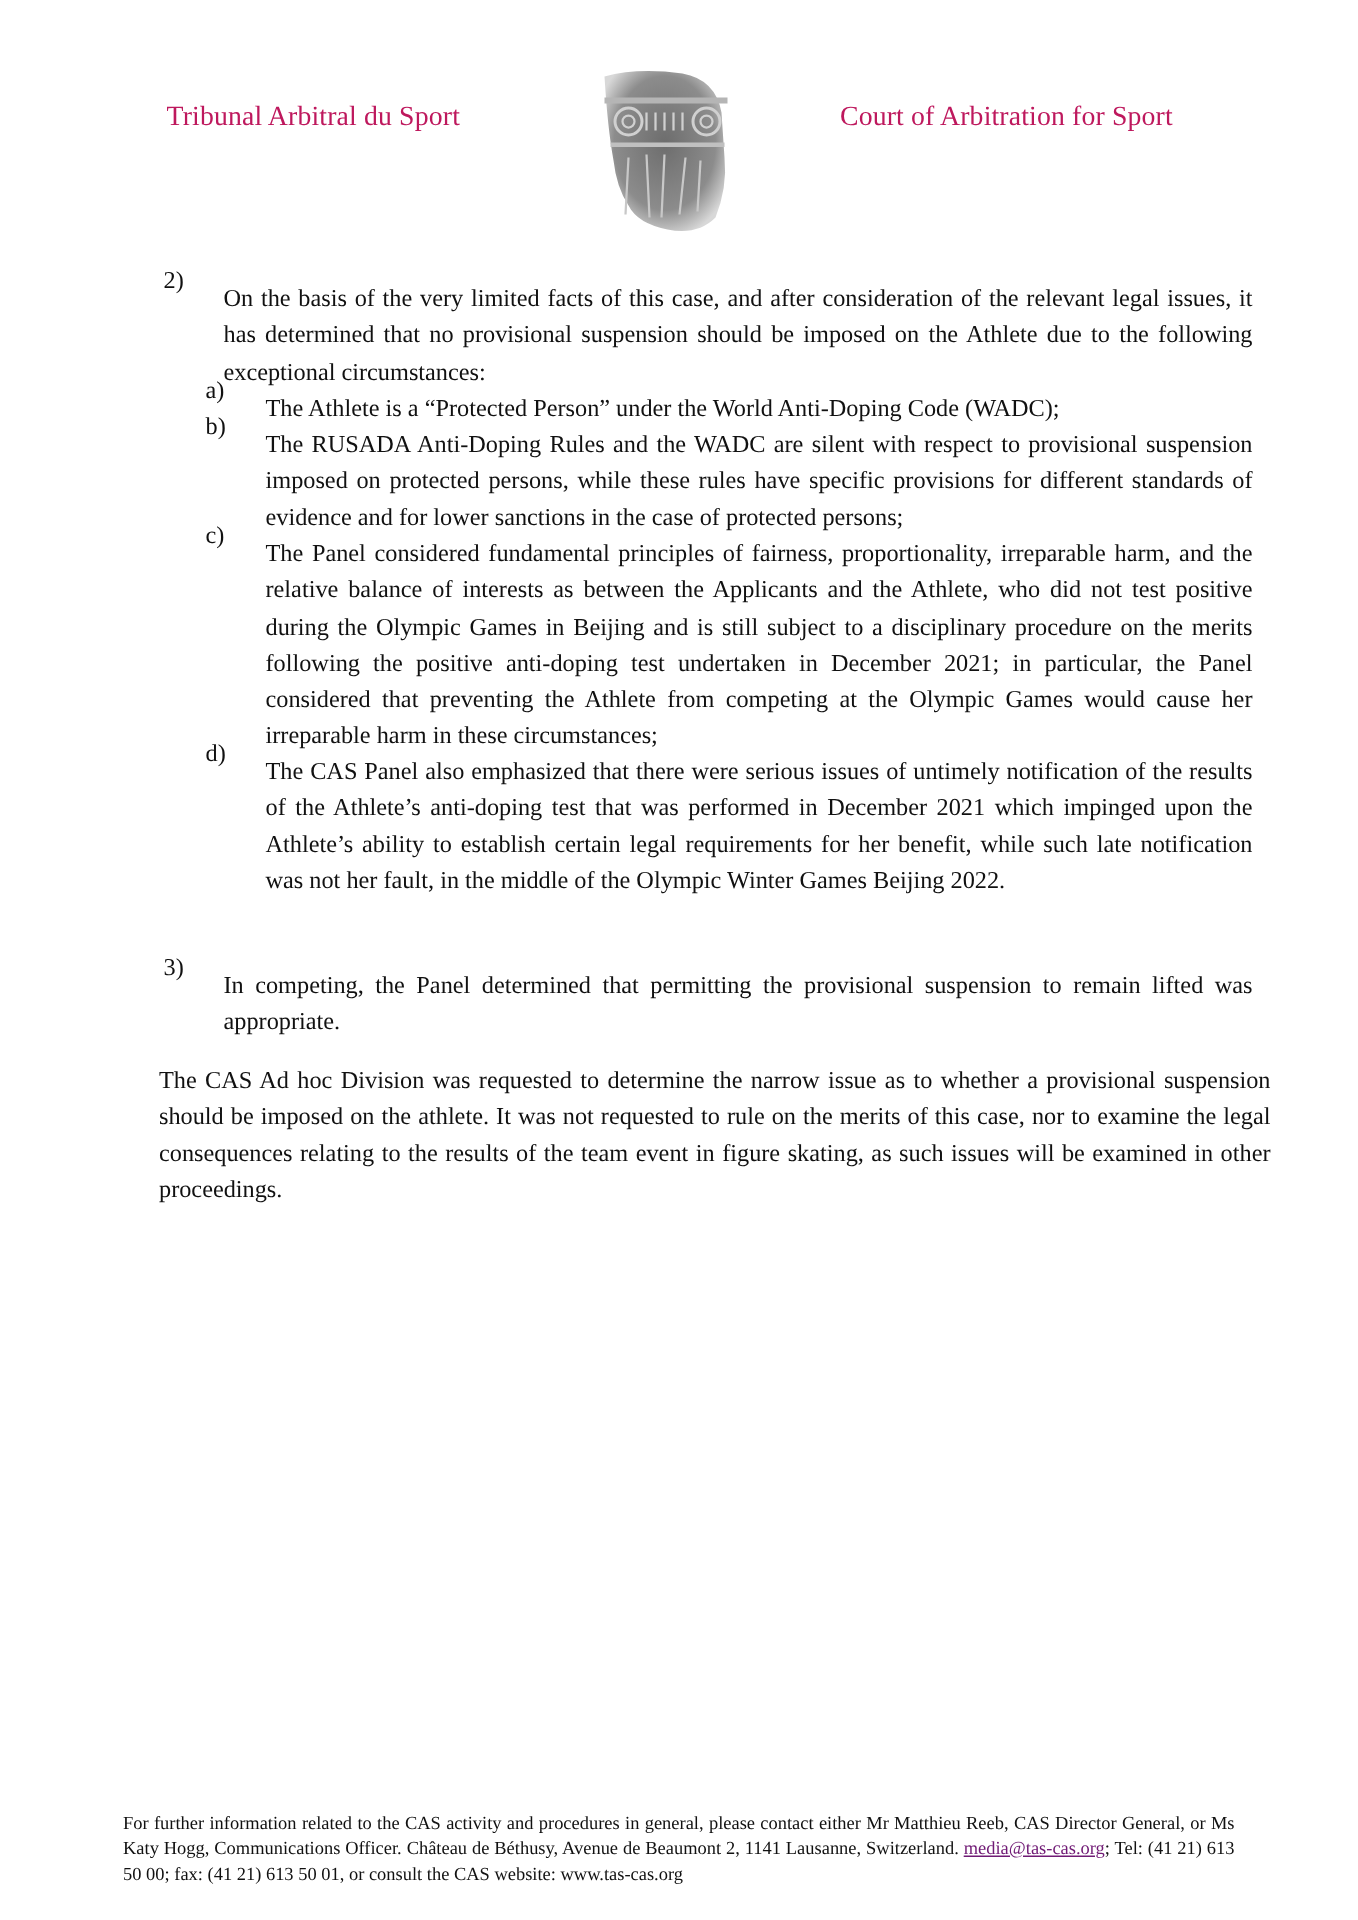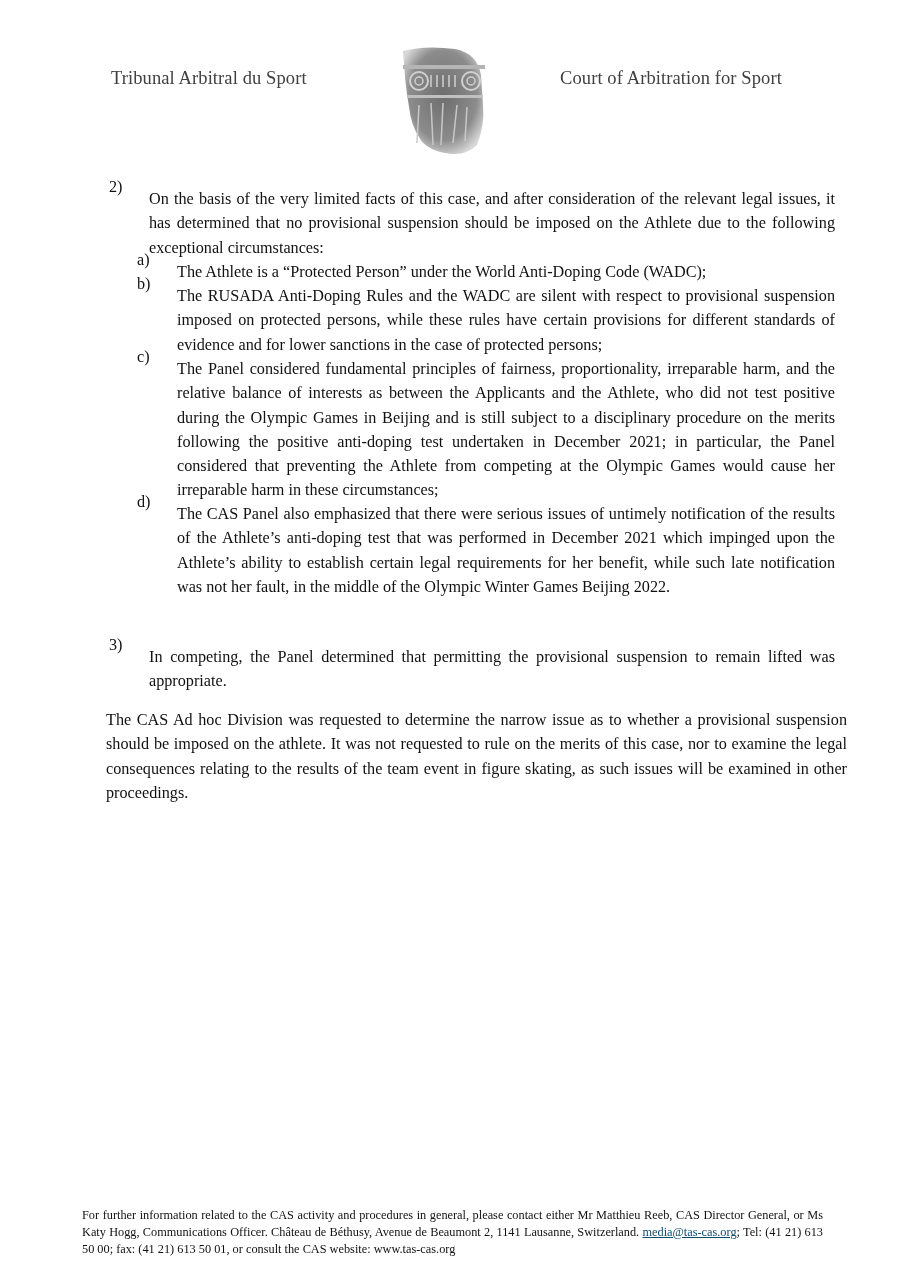--- a/index.html
+++ b/index.html
@@ -1,30 +1,30 @@
 <!DOCTYPE html>
 <html><head>
 <meta charset="utf-8">
 <style>
   html, body { margin:0; padding:0; background:#ffffff; }
   body { width:905px; height:1280px; position:relative; overflow:hidden;
          font-family:"Liberation Serif", "DejaVu Serif", serif; color:#111; }
-  .hdr-left, .hdr-right { position:absolute; top:68px; font-size:18.5px; color:#404040; letter-spacing:0.1px; }
+  .hdr-left, .hdr-right { position:absolute; top:68px; font-size:18.5px; color:#be185d; letter-spacing:0.1px; }
   .hdr-left { left:111px; }
   .hdr-right { left:560px; }
   .logo { position:absolute; left:385px; top:45px; width:108px; height:112px; }
   .body-text { position:absolute; left:0; top:175px; width:905px; font-size:16.2px; line-height:24.3px; }
   .item { position:absolute; }
   .num { position:absolute; left:109px; }
   .para { position:absolute; left:137px; width:686px; text-align:justify; }
   .sub-lbl { position:absolute; left:137px; }
   .sub-para { position:absolute; left:165px; width:658px; text-align:justify; }
   .final { position:absolute; left:94px; width:741px; text-align:justify; }
   .footer { position:absolute; left:82px; top:1207px; width:741px; font-size:12.3px; line-height:16.8px; text-align:justify; color:#111; }
-  .footer a { color:#0c4a6e; text-decoration:underline; }
+  .footer a { color:#701a75; text-decoration:underline; }
   p { margin:12px; }
 </style>
 </head>
 <body>
 
 <div>
   <div class="hdr-left">Tribunal Arbitral du Sport</div>
   <div class="logo">
     <svg width="108" height="112" viewBox="0 0 108 112">
       <defs>
@@ -54,21 +54,21 @@
     <p class="para">On the basis of the very limited facts of this case, and after consideration of the relevant legal issues, it has determined that no provisional suspension should be imposed on the Athlete due to the following exceptional circumstances:</p>
   </div>
 
   <div class="item" style="top:73px;">
     <span class="sub-lbl">a)</span>
     <p class="sub-para">The Athlete is a “Protected Person” under the World Anti-Doping Code (WADC);</p>
   </div>
 
   <div class="item" style="top:97px;">
     <span class="sub-lbl">b)</span>
-    <p class="sub-para">The RUSADA Anti-Doping Rules and the WADC are silent with respect to provisional suspension imposed on protected persons, while these rules have certain provisions for different standards of evidence and for lower sanctions in the case of protected persons;</p>
+    <p class="sub-para">The RUSADA Anti-Doping Rules and the WADC are silent with respect to provisional suspension imposed on protected persons, while these rules have specific provisions for different standards of evidence and for lower sanctions in the case of protected persons;</p>
   </div>
 
   <div class="item" style="top:170px;">
     <span class="sub-lbl">c)</span>
     <p class="sub-para">The Panel considered fundamental principles of fairness, proportionality, irreparable harm, and the relative balance of interests as between the Applicants and the Athlete, who did not test positive during the Olympic Games in Beijing and is still subject to a disciplinary procedure on the merits following the positive anti-doping test undertaken in December 2021; in particular, the Panel considered that preventing the Athlete from competing at the Olympic Games would cause her irreparable harm in these circumstances;</p>
   </div>
 
   <div class="item" style="top:315px;">
     <span class="sub-lbl">d)</span>
     <p class="sub-para">The CAS Panel also emphasized that there were serious issues of untimely notification of the results of the Athlete’s anti-doping test that was performed in December 2021 which impinged upon the Athlete’s ability to establish certain legal requirements for her benefit, while such late notification was not her fault, in the middle of the Olympic Winter Games Beijing 2022.</p>

